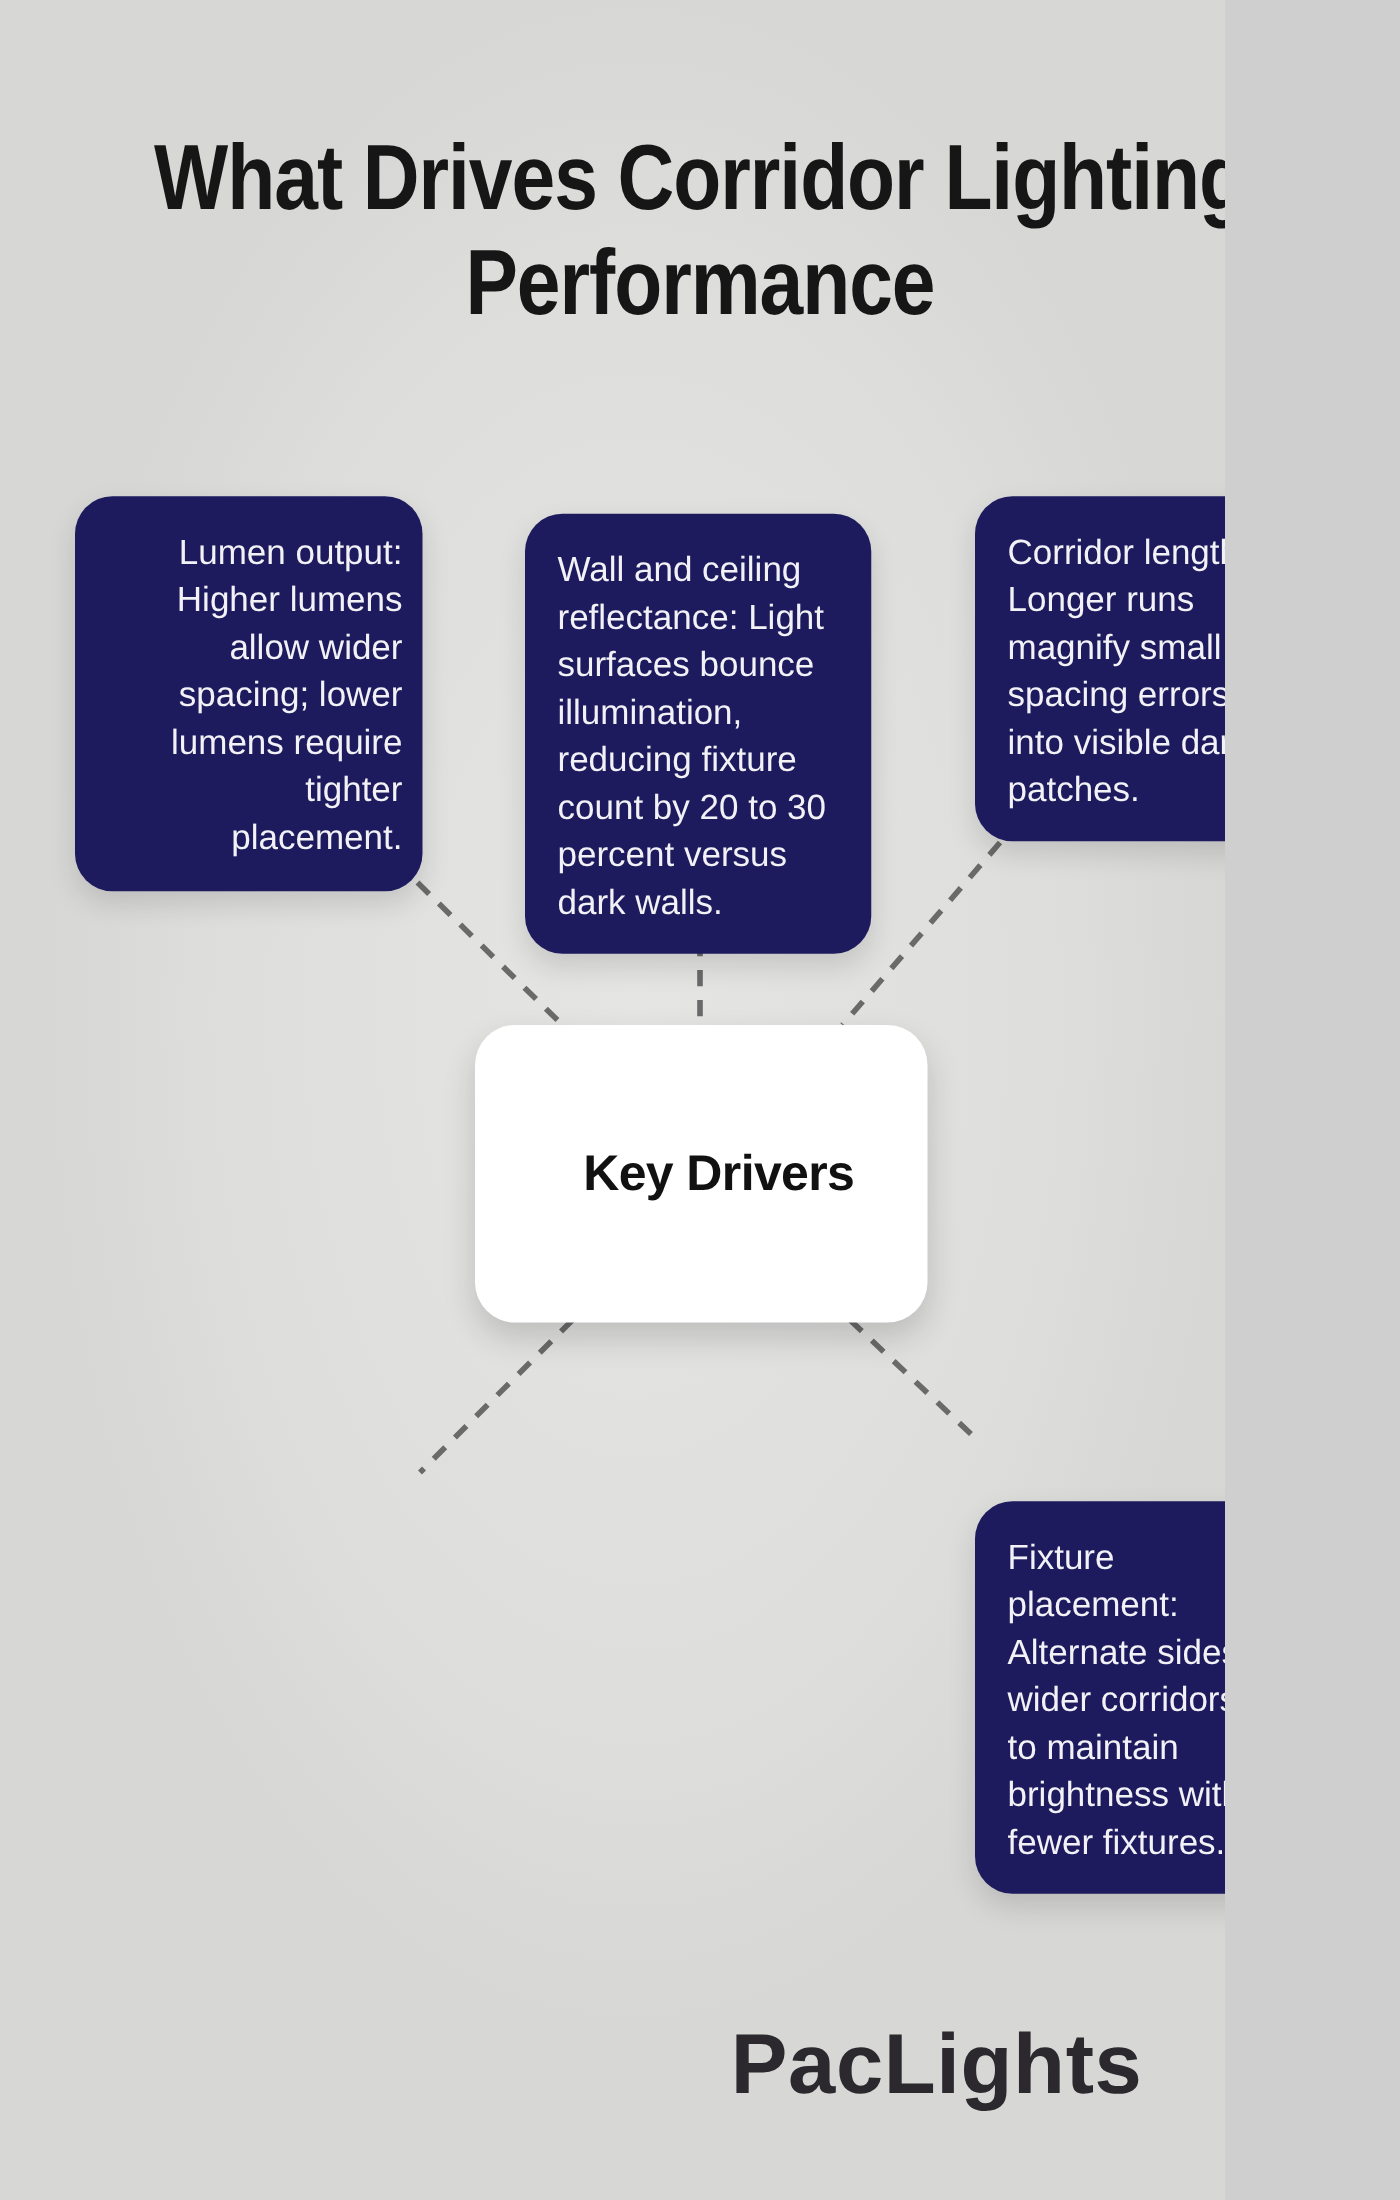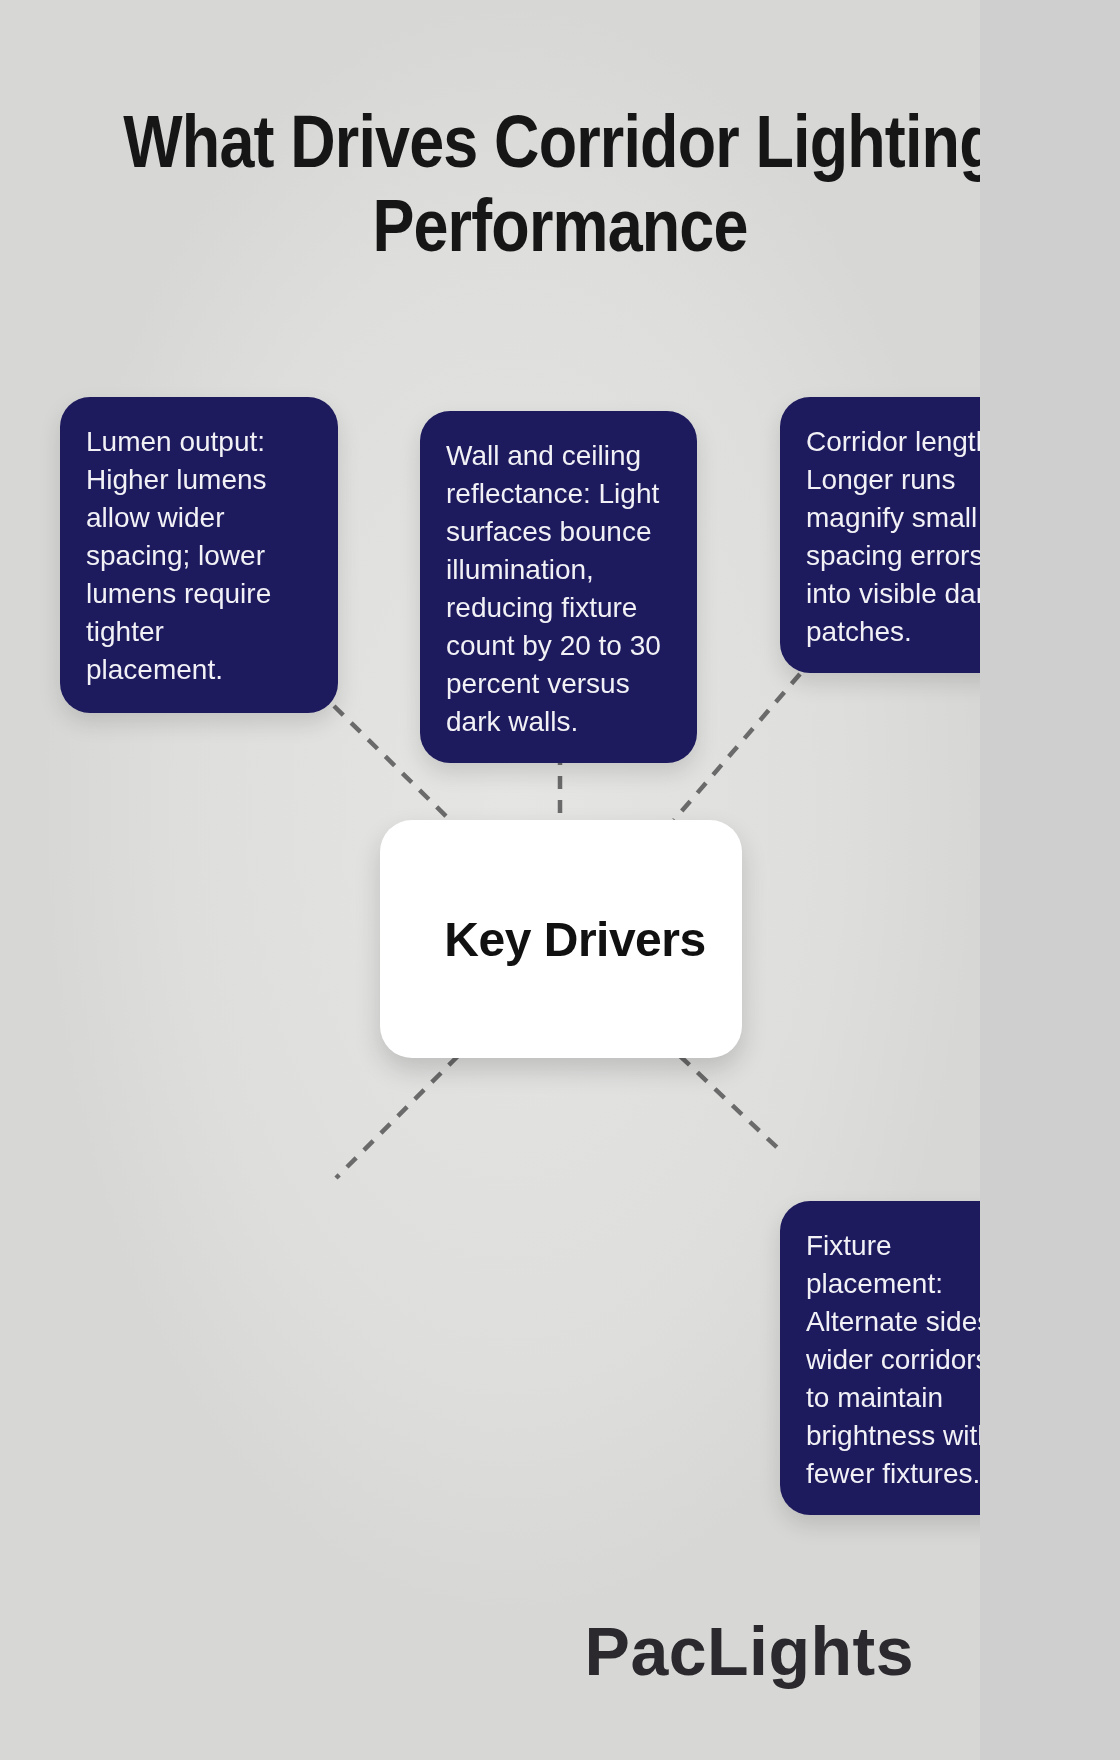--- a/index.html
+++ b/index.html
@@ -14,33 +14,33 @@
     font-weight:bold;font-size:74px;line-height:84px;color:var(--title-text,#161616);
     letter-spacing:-1px;transform:scaleX(.85);transform-origin:50% 0;
   }
   .connectors{position:absolute;left:0;top:0;color:var(--connector,#6a6a6a);}
   .card{
     position:absolute;background:var(--card,#1d1a5e);border-radius:30px;
     color:var(--card-text,#f1f1f6);font-size:28px;line-height:38px;
     padding:26px 16px 26px 26px;box-sizing:border-box;white-space:pre-line;
     box-shadow:0 10px 22px rgba(0,0,0,.13);
   }
-  #card-1{left:60px;top:397px;width:278px;height:316px;}
+  #card-1{left:60px;top:397px;width:278px;height:316px;text-align:right;}
   #card-2{left:420px;top:399px;width:277px;height:352px;margin-top:12px;}
   #card-3{left:780px;top:397px;width:282px;height:276px;}
   #card-4{left:58px;top:1128px;width:279px;height:390px;}
   #card-5{left:780px;top:1201px;width:278px;height:314px;}
   .center-card{
     position:absolute;left:380px;top:820px;width:362px;height:238px;
     background:var(--center-card,#ffffff);border-radius:32px;
     box-shadow:0 12px 26px rgba(0,0,0,.16);
     display:flex;align-items:center;justify-content:center;
   }
   .center-card .label{
-    font-size:48px;font-weight:bold;color:var(--center-text,#111111);letter-spacing:-0.5px;margin-left:28px;
+    font-size:40px;font-weight:bold;color:var(--center-text,#111111);letter-spacing:-0.5px;margin-left:28px;
   }
   .logo{
     position:absolute;top:1612px;right:66px;
     font-size:68px;font-weight:bold;color:var(--logo-text,#2b292d);letter-spacing:.5px;text-align:center;
   }
 </style>
 </head>
 <body>
 
 <div class="canvas">

